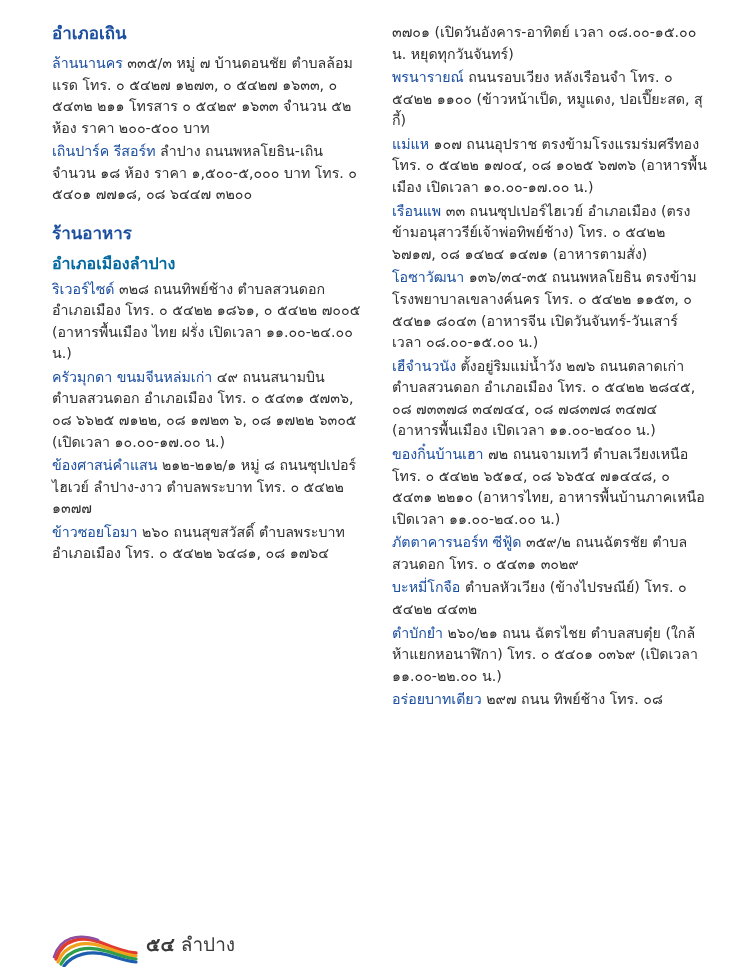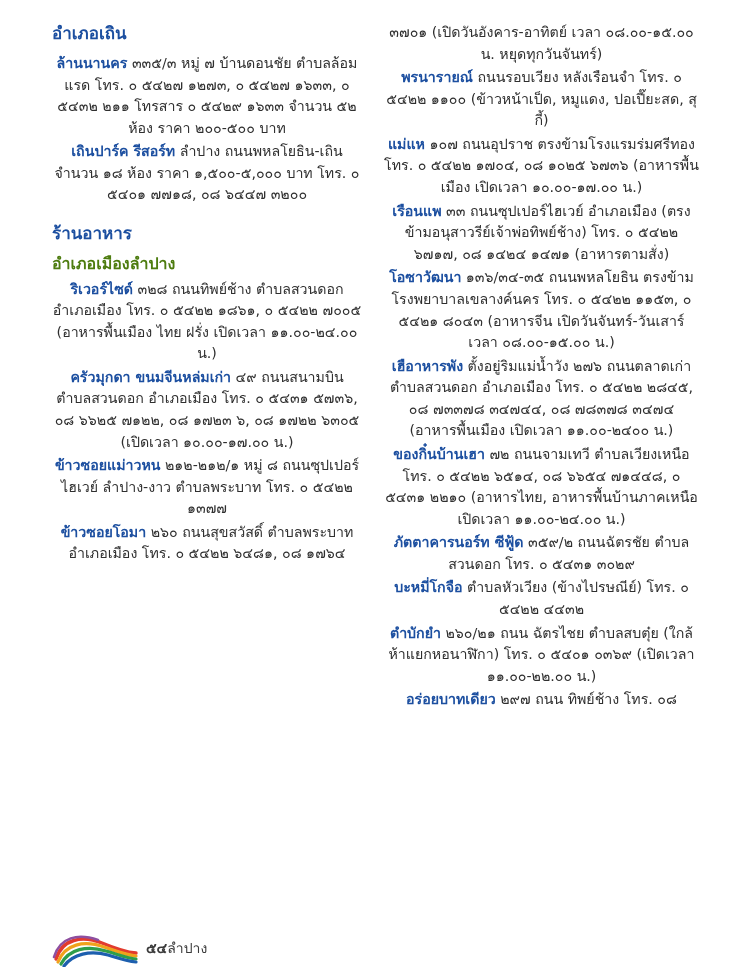--- a/index.html
+++ b/index.html
@@ -17,80 +17,81 @@
   }
   .page {
     position: relative;
     width: 743px;
     height: 977px;
     box-sizing: border-box;
     padding: 22px 34px 0 52px;
   }
   .columns {
     display: flex;
-    gap: 22px;
+    gap: 30px;
     height: 880px;
   }
   .col {
     width: 310px;
     flex: 0 0 310px;
   }
   .col.right {
     width: 315px;
     flex: 0 0 315px;
   }
 
   h2.section-head {
     color: #1c4fa0;
     font-size: 17px;
     font-weight: bold;
     margin: 0 0 8px 0;
     line-height: 1.35;
   }
   h3.sub-head {
-    color: #4d7c0f;
+    color: #0369a1;
     font-size: 16px;
     font-weight: bold;
     margin: 0 0 4px 0;
     line-height: 1.35;
   }
   .entry {
     font-size: 14.2px;
     line-height: 1.52;
     margin: 0 0 2px 0;
-    text-align: center;
+    text-align: left;
     color: #2f2f2f;
     word-break: break-word;
   }
   .entry .name {
     color: #1c4fa0;
-    font-weight: bold;
+    font-weight: normal;
   }
   .spacer-md { height: 14px; }
 
   
   .footer {
     position: absolute;
     left: 52px;
     bottom: 16px;
     display: flex;
     align-items: flex-end;
     gap: 8px;
   }
   .footer-logo {
     width: 86px;
     height: 34px;
     position: relative;
     margin-bottom: -6px;
   }
   .footer-text {
-    font-size: 14px;
+    font-size: 19px;
     color: #3b3b3b;
     display: flex;
     align-items: baseline;
+    gap: 6px;
     padding-bottom: 2px;
   }
   .footer-num { font-weight: bold; color: #3b3b3b; }
 </style>
 </head>
 <body>
 
 <div class="page">
   <div class="columns">
 
@@ -100,32 +101,32 @@
       <p class="entry"><span class="name">ล้านนานคร</span><span> ๓๓๕/๓ หมู่ ๗ บ้านดอนชัย ตำบลล้อมแรด โทร. ๐ ๕๔๒๗ ๑๒๗๓, ๐ ๕๔๒๗ ๑๖๓๓, ๐ ๕๔๓๒ ๒๑๑ โทรสาร ๐ ๕๔๒๙ ๑๖๓๓ จำนวน ๕๒ ห้อง ราคา ๒๐๐-๕๐๐ บาท</span></p>
       <p class="entry"><span class="name">เถินปาร์ค รีสอร์ท</span><span> ลำปาง ถนนพหลโยธิน-เถิน จำนวน ๑๘ ห้อง ราคา ๑,๕๐๐-๕,๐๐๐ บาท โทร. ๐ ๕๔๐๑ ๗๗๑๘, ๐๘ ๖๔๔๗ ๓๒๐๐</span></p>
 
       <div class="spacer-md"></div>
 
       <h2 class="section-head">ร้านอาหาร</h2>
       <h3 class="sub-head">อำเภอเมืองลำปาง</h3>
 
       <p class="entry"><span class="name">ริเวอร์ไซด์</span><span> ๓๒๘ ถนนทิพย์ช้าง ตำบลสวนดอก อำเภอเมือง โทร. ๐ ๕๔๒๒ ๑๘๖๑, ๐ ๕๔๒๒ ๗๐๐๕ (อาหารพื้นเมือง ไทย ฝรั่ง เปิดเวลา ๑๑.๐๐-๒๔.๐๐ น.)</span></p>
       <p class="entry"><span class="name">ครัวมุกดา ขนมจีนหล่มเก่า</span><span> ๔๙ ถนนสนามบิน ตำบลสวนดอก อำเภอเมือง โทร. ๐ ๕๔๓๑ ๕๗๓๖, ๐๘ ๖๖๒๕ ๗๑๒๒, ๐๘ ๑๗๒๓ ๖, ๐๘ ๑๗๒๒ ๖๓๐๕ (เปิดเวลา ๑๐.๐๐-๑๗.๐๐ น.)</span></p>
-      <p class="entry"><span class="name">ข้าวซอยแม่าวหน</span><span> ๒๑๒-๒๑๒/๑ หมู่ ๘ ถนนซุปเปอร์ไฮเวย์ ลำปาง-งาว ตำบลพระบาท โทร. ๐ ๕๔๒๒ ๑๓๗๗</span></p>
+      <p class="entry"><span class="name">ข้องศาสน่คำแสน</span><span> ๒๑๒-๒๑๒/๑ หมู่ ๘ ถนนซุปเปอร์ไฮเวย์ ลำปาง-งาว ตำบลพระบาท โทร. ๐ ๕๔๒๒ ๑๓๗๗</span></p>
       <p class="entry"><span class="name">ข้าวซอยโอมา</span><span> ๒๖๐ ถนนสุขสวัสดิ์ ตำบลพระบาท อำเภอเมือง โทร. ๐ ๕๔๒๒ ๖๔๘๑, ๐๘ ๑๗๖๔</span></p>
     </div>
 
     <div class="col right">
       <p class="entry">๓๗๐๑ (เปิดวันอังคาร-อาทิตย์ เวลา ๐๘.๐๐-๑๕.๐๐ น. หยุดทุกวันจันทร์)</p>
 
       <p class="entry"><span class="name">พรนารายณ์</span><span> ถนนรอบเวียง หลังเรือนจำ โทร. ๐ ๕๔๒๒ ๑๑๐๐ (ข้าวหน้าเป็ด, หมูแดง, ปอเปี๊ยะสด, สุกี้)</span></p>
       <p class="entry"><span class="name">แม่แห</span><span> ๑๐๗ ถนนอุปราช ตรงข้ามโรงแรมร่มศรีทอง โทร. ๐ ๕๔๒๒ ๑๗๐๔, ๐๘ ๑๐๒๕ ๖๗๓๖ (อาหารพื้นเมือง เปิดเวลา ๑๐.๐๐-๑๗.๐๐ น.)</span></p>
       <p class="entry"><span class="name">เรือนแพ</span><span> ๓๓ ถนนซุปเปอร์ไฮเวย์ อำเภอเมือง (ตรงข้ามอนุสาวรีย์เจ้าพ่อทิพย์ช้าง) โทร. ๐ ๕๔๒๒ ๖๗๑๗, ๐๘ ๑๔๒๔ ๑๔๗๑ (อาหารตามสั่ง)</span></p>
       <p class="entry"><span class="name">โอซาวัฒนา</span><span> ๑๓๖/๓๔-๓๕ ถนนพหลโยธิน ตรงข้ามโรงพยาบาลเขลางค์นคร โทร. ๐ ๕๔๒๒ ๑๑๕๓, ๐ ๕๔๒๑ ๘๐๔๓ (อาหารจีน เปิดวันจันทร์-วันเสาร์ เวลา ๐๘.๐๐-๑๕.๐๐ น.)</span></p>
-      <p class="entry"><span class="name">เฮือาหารพัง</span><span> ตั้งอยู่ริมแม่น้ำวัง ๒๗๖ ถนนตลาดเก่า ตำบลสวนดอก อำเภอเมือง โทร. ๐ ๕๔๒๒ ๒๘๔๕, ๐๘ ๗๓๓๗๘ ๓๔๗๔๔, ๐๘ ๗๘๓๗๘ ๓๔๗๔ (อาหารพื้นเมือง เปิดเวลา ๑๑.๐๐-๒๔๐๐ น.)</span></p>
+      <p class="entry"><span class="name">เฮืจำนวนัง</span><span> ตั้งอยู่ริมแม่น้ำวัง ๒๗๖ ถนนตลาดเก่า ตำบลสวนดอก อำเภอเมือง โทร. ๐ ๕๔๒๒ ๒๘๔๕, ๐๘ ๗๓๓๗๘ ๓๔๗๔๔, ๐๘ ๗๘๓๗๘ ๓๔๗๔ (อาหารพื้นเมือง เปิดเวลา ๑๑.๐๐-๒๔๐๐ น.)</span></p>
       <p class="entry"><span class="name">ของกิ๋นบ้านเฮา</span><span> ๗๒ ถนนจามเทวี ตำบลเวียงเหนือ โทร. ๐ ๕๔๒๒ ๖๕๑๔, ๐๘ ๖๖๕๔ ๗๑๔๔๘, ๐ ๕๔๓๑ ๒๒๑๐ (อาหารไทย, อาหารพื้นบ้านภาคเหนือ เปิดเวลา ๑๑.๐๐-๒๔.๐๐ น.)</span></p>
       <p class="entry"><span class="name">ภัตตาคารนอร์ท ซีฟู้ด</span><span> ๓๕๙/๒ ถนนฉัตรชัย ตำบลสวนดอก โทร. ๐ ๕๔๓๑ ๓๐๒๙</span></p>
       <p class="entry"><span class="name">บะหมี่โกจือ</span><span> ตำบลหัวเวียง (ข้างไปรษณีย์) โทร. ๐ ๕๔๒๒ ๔๔๓๒</span></p>
       <p class="entry"><span class="name">ตำบักยำ</span><span> ๒๖๐/๒๑ ถนน ฉัตรไชย ตำบลสบตุ๋ย (ใกล้ห้าแยกหอนาฬิกา) โทร. ๐ ๕๔๐๑ ๐๓๖๙ (เปิดเวลา ๑๑.๐๐-๒๒.๐๐ น.)</span></p>
       <p class="entry"><span class="name">อร่อยบาทเดียว</span><span> ๒๙๗ ถนน ทิพย์ช้าง โทร. ๐๘</span></p>
     </div>
   </div>
 
   <div class="footer">
     <div class="footer-logo">

